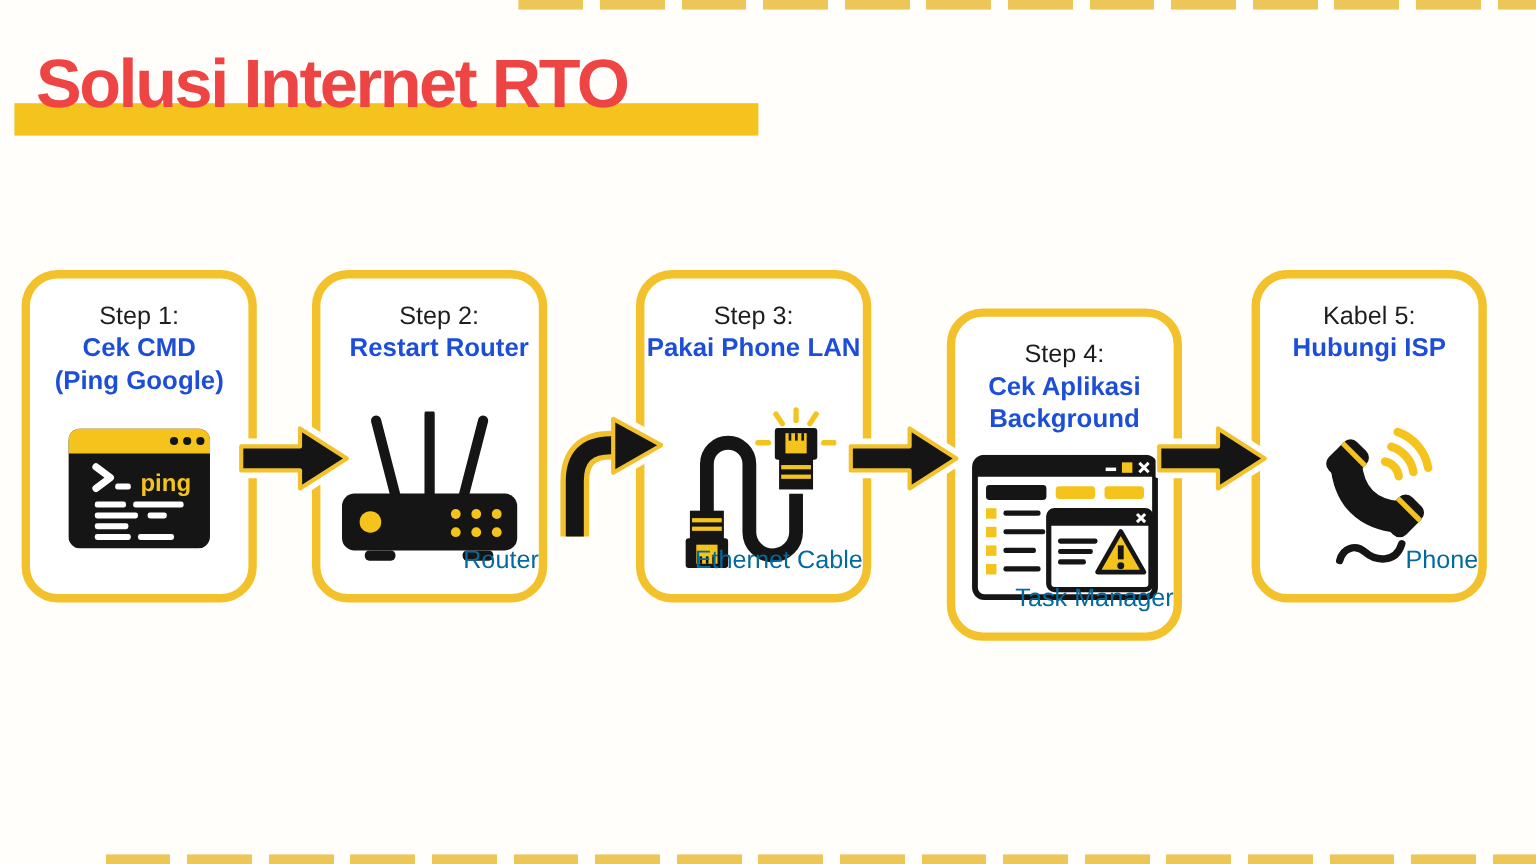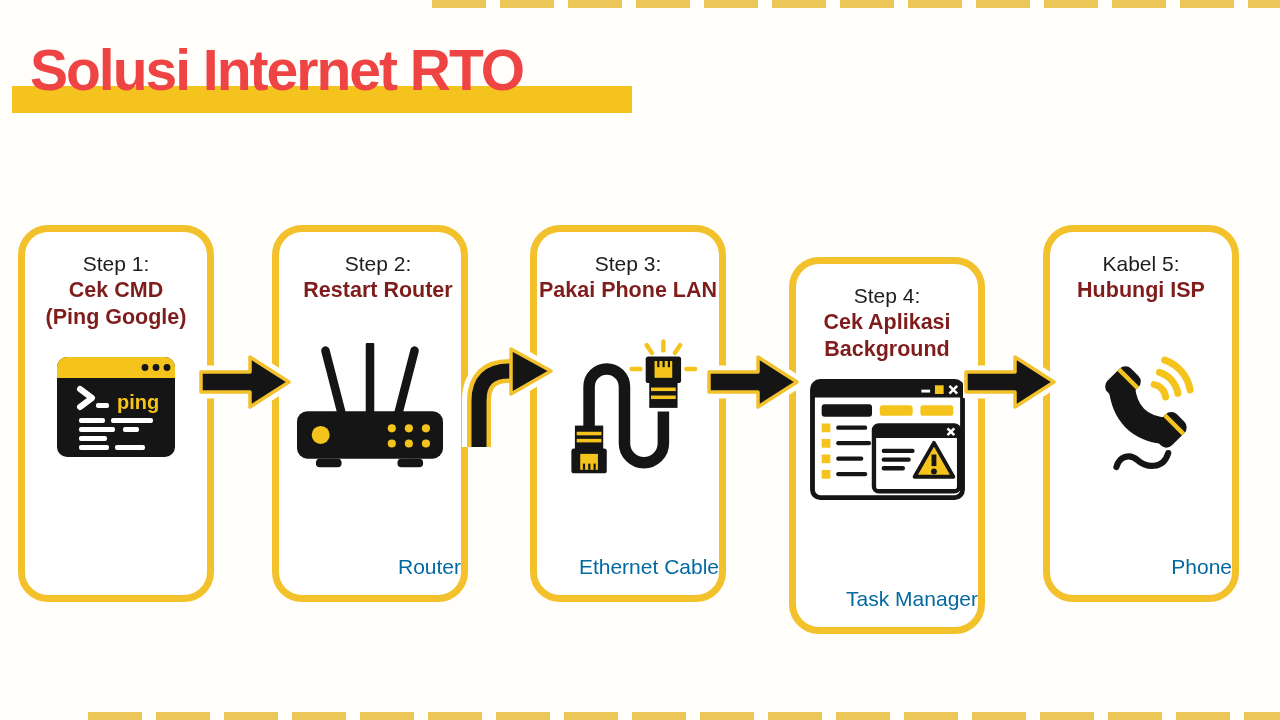--- a/index.html
+++ b/index.html
@@ -24,35 +24,35 @@
     background:#f4c31d;z-index:1;
   }
   .page-title{
     position:absolute;left:30px;top:42px;z-index:2;margin:0;
     font-size:57px;font-weight:bold;letter-spacing:-2px;color:#ef4444;
     line-height:1;white-space:nowrap;
   }
 
   
   .card{
-    position:absolute;top:225px;width:196px;height:377px;
+    position:absolute;top:225px;width:196px;height:277px;
     border:7px solid #f2c12b;border-radius:30px;background:#ffffff;
     box-sizing:border-box;z-index:2;
   }
   .card-1{left:18px;}
-  .card-2{left:272px;padding-left:16px;}
+  .card-2{left:260px;padding-left:16px;}
   .card-3{left:530px;}
   .card-4{left:789px;margin-top:32px;}
   .card-5{left:1043px;}
   .step-label{
     margin-top:18px;text-align:center;font-size:21px;line-height:27px;color:#1d1d1d;
   }
   .card-heading{
     text-align:center;font-size:21.5px;line-height:27px;font-weight:bold;
-    white-space:pre-line;color:#7f1d1d;
+    white-space:pre-line;color:#1d4ed8;
   }
   .icon-wrap{
     position:absolute;left:0;right:0;top:100px;height:150px;
     display:flex;align-items:center;justify-content:center;
   }
   .caption{
     position:absolute;bottom:16px;left:0;right:0;text-align:right;
     font-size:21px;color:#0369a1;
   }
 

